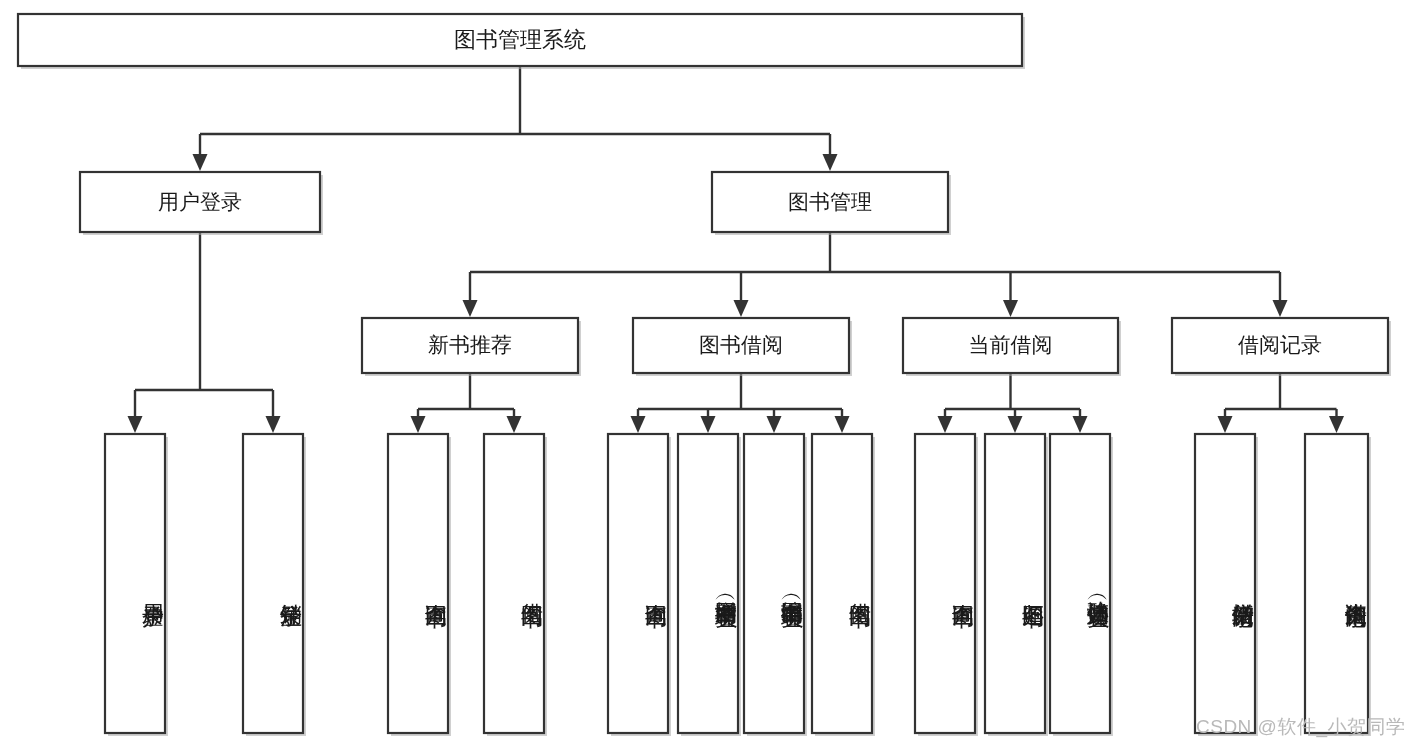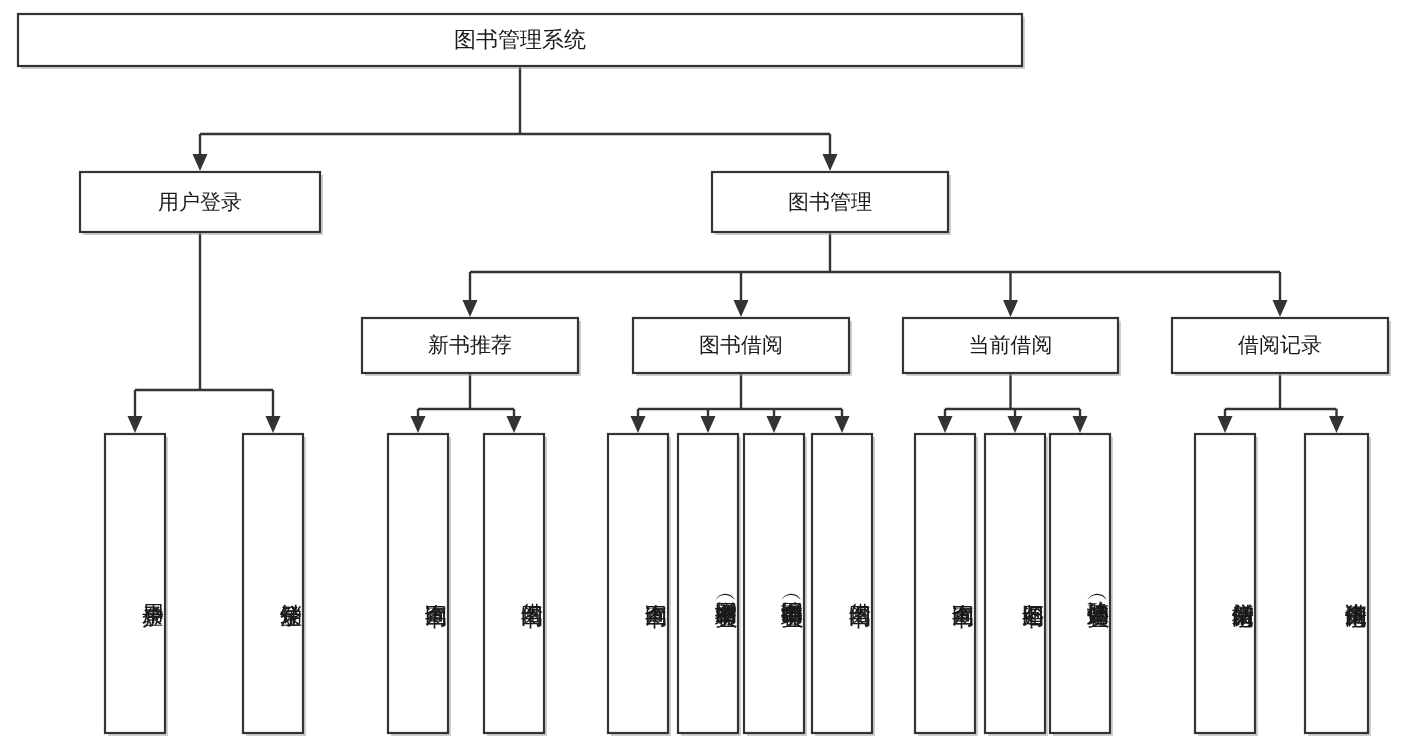--- a/index.html
+++ b/index.html
@@ -197,14 +197,15 @@
       <div class="vlabel" style="left: 678px; top: 448px; width: 60px; height: 279px;">新增图书（管理员）</div>
       <div class="vlabel" style="left: 744px; top: 448px; width: 60px; height: 279px;">编辑图书（管理员）</div>
       <div class="vlabel" style="left: 812px; top: 448px; width: 60px; height: 279px;">借阅图书</div>
       <div class="vlabel" style="left: 915px; top: 448px; width: 60px; height: 279px;">查询图书</div>
       <div class="vlabel" style="left: 985px; top: 448px; width: 60px; height: 279px;">归还图书</div>
       <div class="vlabel" style="left: 1050px; top: 448px; width: 60px; height: 279px;">确认归还（管理员）</div>
       <div class="vlabel" style="left: 1195px; top: 448px; width: 60px; height: 279px;">新增借阅记录</div>
       <div class="vlabel" style="left: 1305px; top: 448px; width: 63px; height: 279px;">查询借阅记录</div>
     </div>
 
+  <div class="watermark" style="left: 1196px; top: 714px; color: rgb(185, 185, 185);">CSDN @软件_小贺同学</div>
 
 </div>
 
 </body></html>

